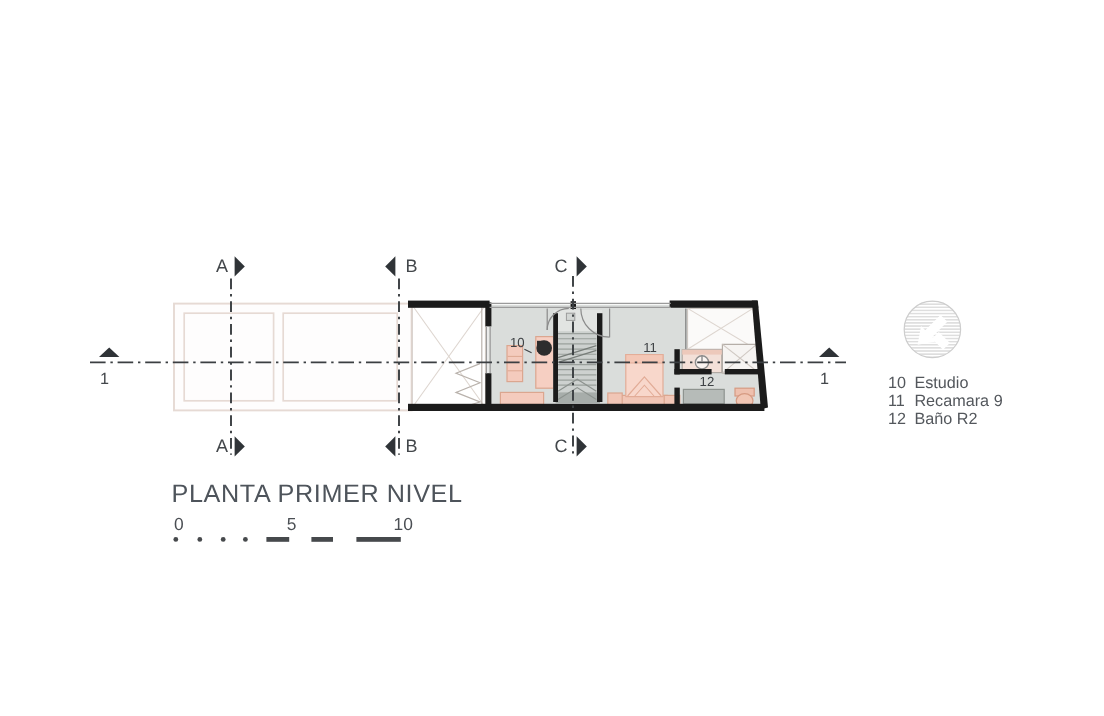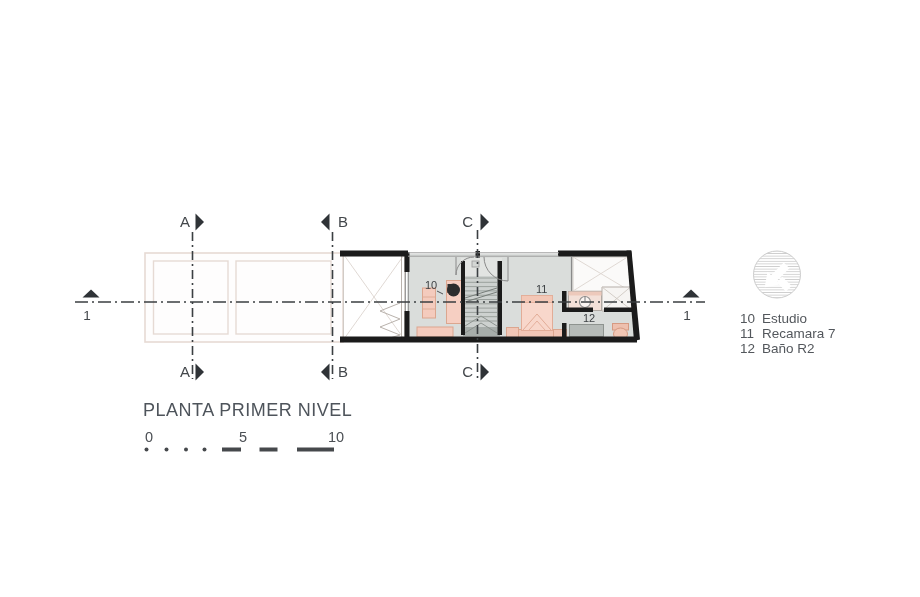--- a/index.html
+++ b/index.html
@@ -3,21 +3,21 @@
 <meta charset="utf-8">
 <style>
   html,body{margin:0;padding:0;background:#fff;}
   #screen{
     position:relative;width:920px;height:597px;background:#ffffff;overflow:hidden;
     font-family:"Liberation Sans", sans-serif;
   }
   svg{position:absolute;left:0;top:0;}
   .plan-title{
     position:absolute;left:143px;top:400px;
-    font-size:18px;letter-spacing:0.5px;color:#4e545b;font-weight:400;
+    font-size:21px;letter-spacing:0.5px;color:#4e545b;font-weight:400;
   }
   .legend{
     position:absolute;left:740px;top:311px;color:#53575c;font-size:13.5px;line-height:15px;
   }
   .legend-row{display:flex;}
   .legend-num{width:22px;}
   .marker-letter{font-size:15px;fill:#43474b;}
   .axis-num{font-size:13.5px;fill:#43474b;}
   .room-label{font-size:11px;fill:#3e4245;}
   .scale-num{font-size:14.5px;fill:#4b4f54;}
@@ -221,21 +221,21 @@
 
   <div class="plan-title">PLANTA PRIMER NIVEL</div>
 
   <div class="legend">
     <div class="legend-row">
       <span class="legend-num">10</span>
       <span class="legend-name">Estudio</span>
     </div>
     <div class="legend-row">
       <span class="legend-num">11</span>
-      <span class="legend-name">Recamara 7</span>
+      <span class="legend-name">Recamara 9</span>
     </div>
     <div class="legend-row">
       <span class="legend-num">12</span>
       <span class="legend-name">Baño R2</span>
     </div>
   </div>
 
 </div>
 
 </body></html>

